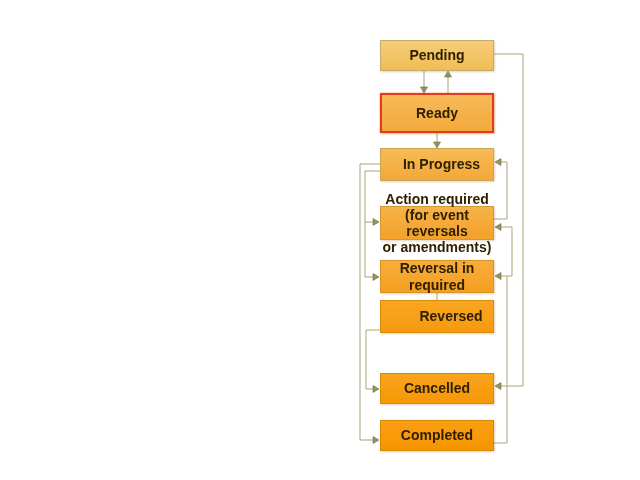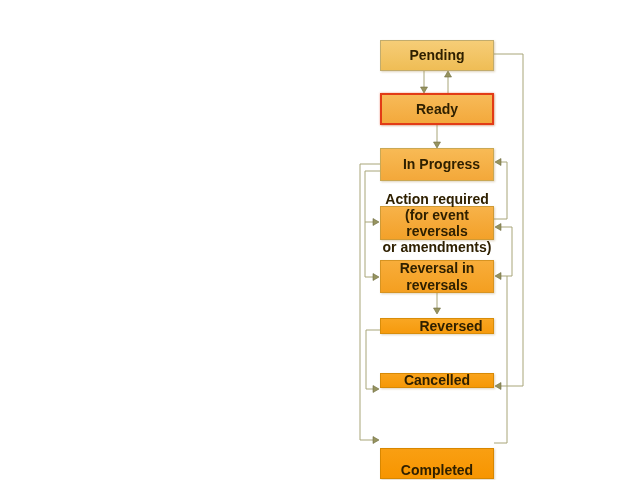--- a/index.html
+++ b/index.html
@@ -12,27 +12,27 @@
     font-size:11px;font-weight:bold;color:#121212;letter-spacing:0.1px;
   }
   .node{
     position:absolute;left:380px;width:114px;box-sizing:border-box;
     display:flex;align-items:center;justify-content:center;text-align:center;
     font-size:14px;font-weight:bold;color:#2f2000;line-height:1.15;
     white-space:pre-line;
     box-shadow:1px 1px 2px rgba(160,130,70,0.35);
   }
   .n1{top:40px;height:31px;background:linear-gradient(#f6cd77,#efbd55);border:1px solid #c2ac6d;}
-  .n2{top:93px;height:32px;background:linear-gradient(#f7ba58,#f3a93c);border:2px solid #e23b16;box-shadow:0 0 2px rgba(230,60,30,0.45),1px 1px 2px rgba(160,130,70,0.35);}
+  .n2{top:93px;height:40px;background:linear-gradient(#f7ba58,#f3a93c);border:2px solid #e23b16;box-shadow:0 0 2px rgba(230,60,30,0.45),1px 1px 2px rgba(160,130,70,0.35);}
   .n3{top:148px;height:33px;background:linear-gradient(#f8ba55,#f3a83a);border:1px solid #c9a855;padding-left:9px;}
   .n4{top:206px;height:34px;background:linear-gradient(#f7b249,#f3a129);border:1px solid #cf9a36;}
   .n5{top:260px;height:33px;background:linear-gradient(#f8ad3a,#f49f20);border:1px solid #d79422;}
-  .n6{top:318px;height:16px;background:linear-gradient(#f9a622,#f69a0d);border:1px solid #d88d0a;padding-left:28px;}
-  .n7{top:373px;height:15px;background:linear-gradient(#f9a31c,#f69806);border:1px solid #d88a06;}
-  .n8{top:448px;height:31px;background:linear-gradient(#f99f12,#f79500);border:1px solid #d88700;align-items:flex-end;}
+  .n6{top:300px;height:33px;background:linear-gradient(#f9a622,#f69a0d);border:1px solid #d88d0a;padding-left:28px;}
+  .n7{top:373px;height:31px;background:linear-gradient(#f9a31c,#f69806);border:1px solid #d88a06;}
+  .n8{top:420px;height:31px;background:linear-gradient(#f99f12,#f79500);border:1px solid #d88700;}
   #wires{position:absolute;left:0;top:0;width:640px;height:480px;}
   #wires path{fill:none;stroke:#a8a578;stroke-width:1;}
   #wires polygon{fill:#96935f;stroke:#6f6d3f;stroke-width:0.6;}
 </style>
 </head>
 <body>
 
 <div id="stage">
 
 
@@ -101,21 +101,21 @@
   </div>
   <div class="node n3">
     <span>In Progress</span>
   </div>
   <div class="node n4">
     <span>Action required
 (for event reversals
 or amendments)</span>
   </div>
   <div class="node n5">
-    <span>Reversal in reversals</span>
+    <span>Reversal in required</span>
   </div>
   <div class="node n6">
     <span>Reversed</span>
   </div>
   <div class="node n7">
     <span>Cancelled</span>
   </div>
   <div class="node n8">
     <span>Completed</span>
   </div>

